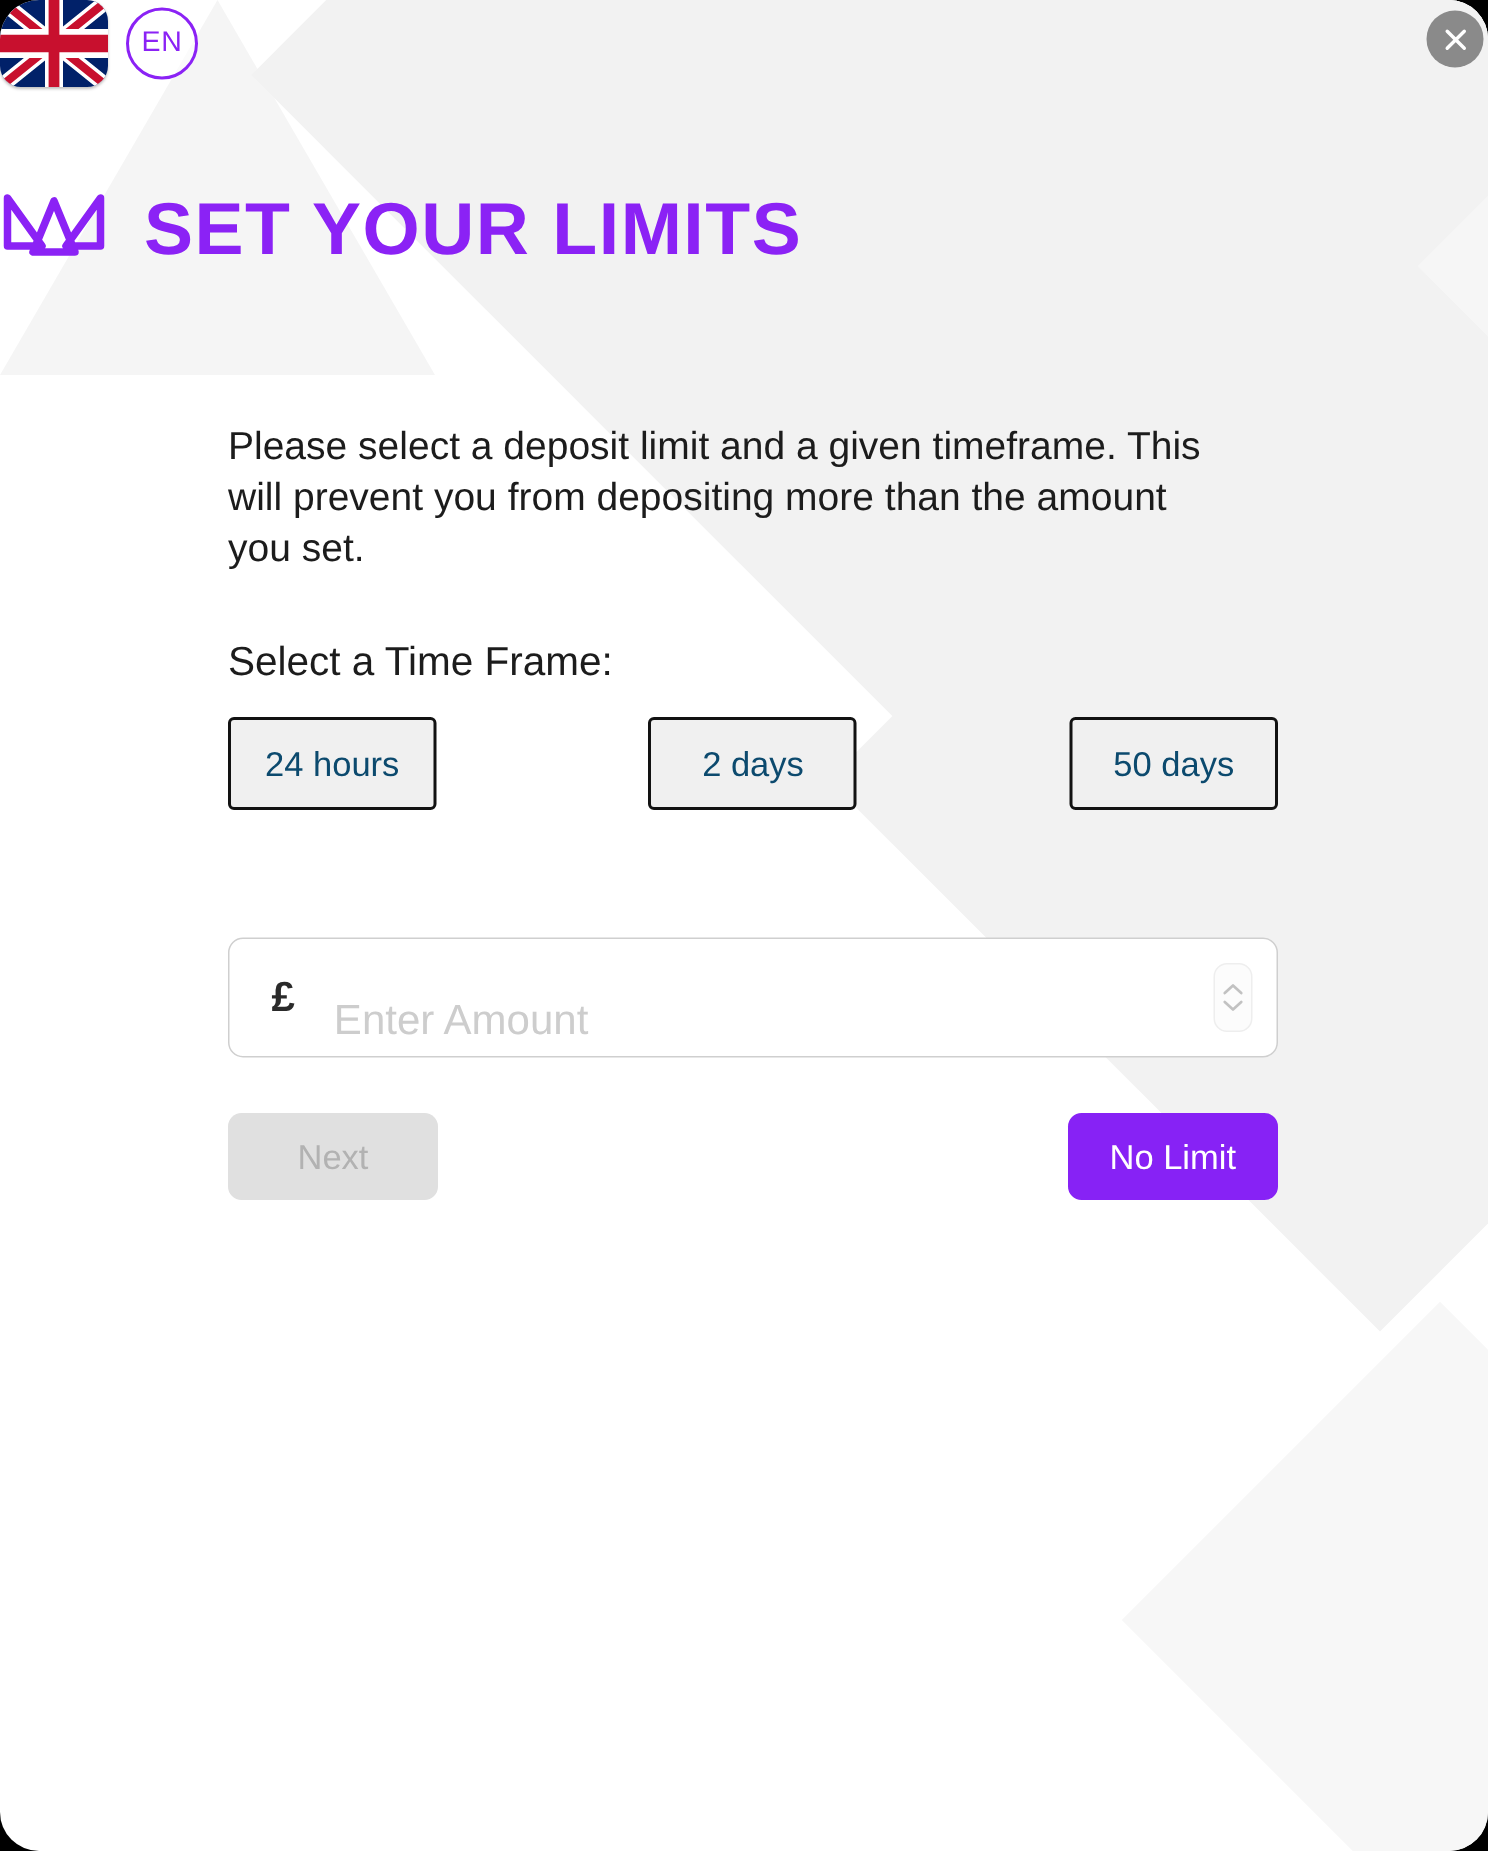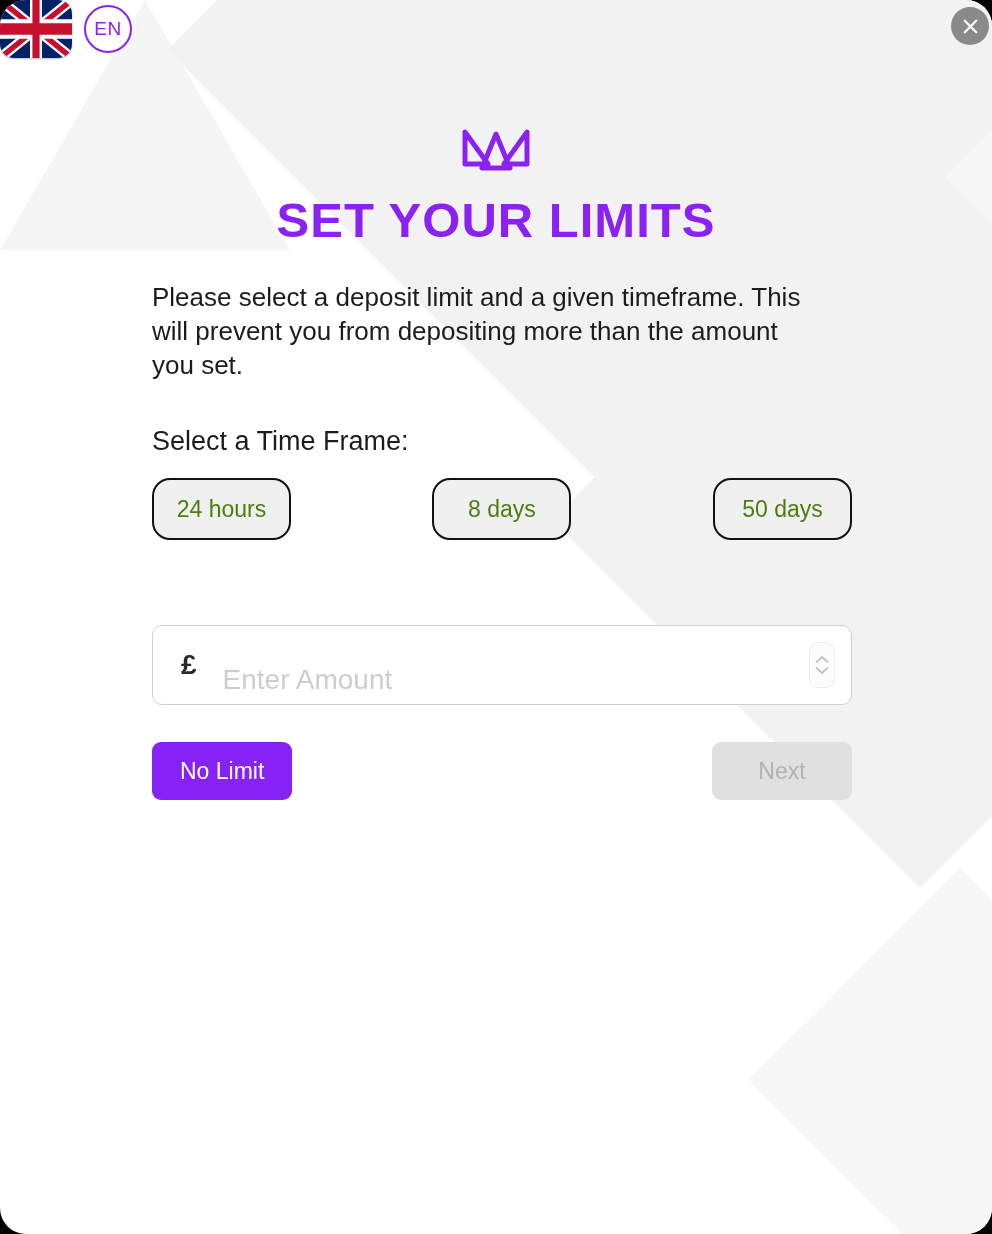--- a/index.html
+++ b/index.html
@@ -102,24 +102,23 @@
     cursor: pointer;
     border: none;
   }
 
   
   #title-row {
     position: absolute;
     left: 0; right: 0; top: 124px;
     display: flex;
     align-items: center;
-    justify-content: space-between;
-    gap: 12px;
+    justify-content: flex-start;
+    gap: 24px;
     z-index: 10;
-    flex-direction: column;
   }
   #title-text {
     color: #8b22f5;
     font-size: 49px;
     font-weight: 700;
     letter-spacing: 1px;
     white-space: nowrap;
   }
 
   
@@ -144,26 +143,26 @@
     margin-top: 21px;
     display: flex;
     width: 700px;
   }
   .tf-slot { flex: 1 1 0; display: flex; }
   .tf-slot.mid { justify-content: center; }
   .tf-slot.end { justify-content: flex-end; }
   .tf-btn {
     background: #f0f0f0;
     border: 2px solid #121212;
-    border-radius: 18px;
+    border-radius: 4px;
     padding: 0 22px;
     height: 62px;
     min-width: 139px;
     font-size: 23px;
-    color: #4d7c0f;
+    color: #0c4a6e;
     font-family: "Liberation Sans", sans-serif;
     cursor: pointer;
     display: flex;
     align-items: center;
     justify-content: center;
   }
 
   
   #amount-wrap {
     margin-top: 85px;
@@ -282,39 +281,39 @@
 
     <p id="intro">Please select a deposit limit and a given timeframe. This will prevent you from depositing more than the amount you set.</p>
 
     <div id="tf-label">Select a Time Frame:</div>
 
     <div id="tf-row">
       <div class="tf-slot">
         <button class="tf-btn">24 hours</button>
       </div>
       <div class="tf-slot mid">
-        <button class="tf-btn">8 days</button>
+        <button class="tf-btn">2 days</button>
       </div>
       <div class="tf-slot end">
         <button class="tf-btn">50 days</button>
       </div>
     </div>
 
     <div id="amount-wrap">
       <span id="currency-symbol">£</span>
       <input id="amount-input" type="text" placeholder="Enter Amount" style="">
       <div id="spinner">
         <svg width="14" height="9" viewBox="0 0 14 9">
           <path d="M1.5 7 L7 2 L12.5 7" fill="none" stroke="#c2c2c2" stroke-width="1.8" stroke-linecap="round" stroke-linejoin="round"></path>
         </svg>
         <svg width="14" height="9" viewBox="0 0 14 9">
           <path d="M1.5 2 L7 7 L12.5 2" fill="none" stroke="#c2c2c2" stroke-width="1.8" stroke-linecap="round" stroke-linejoin="round"></path>
         </svg>
       </div>
     </div>
 
     <div id="actions">
+      <button id="next-btn" disabled="">Next</button>
       <button id="no-limit-btn">No Limit</button>
-      <button id="next-btn" disabled="">Next</button>
     </div>
 
   </div>
 </div>
 
 </body></html>

